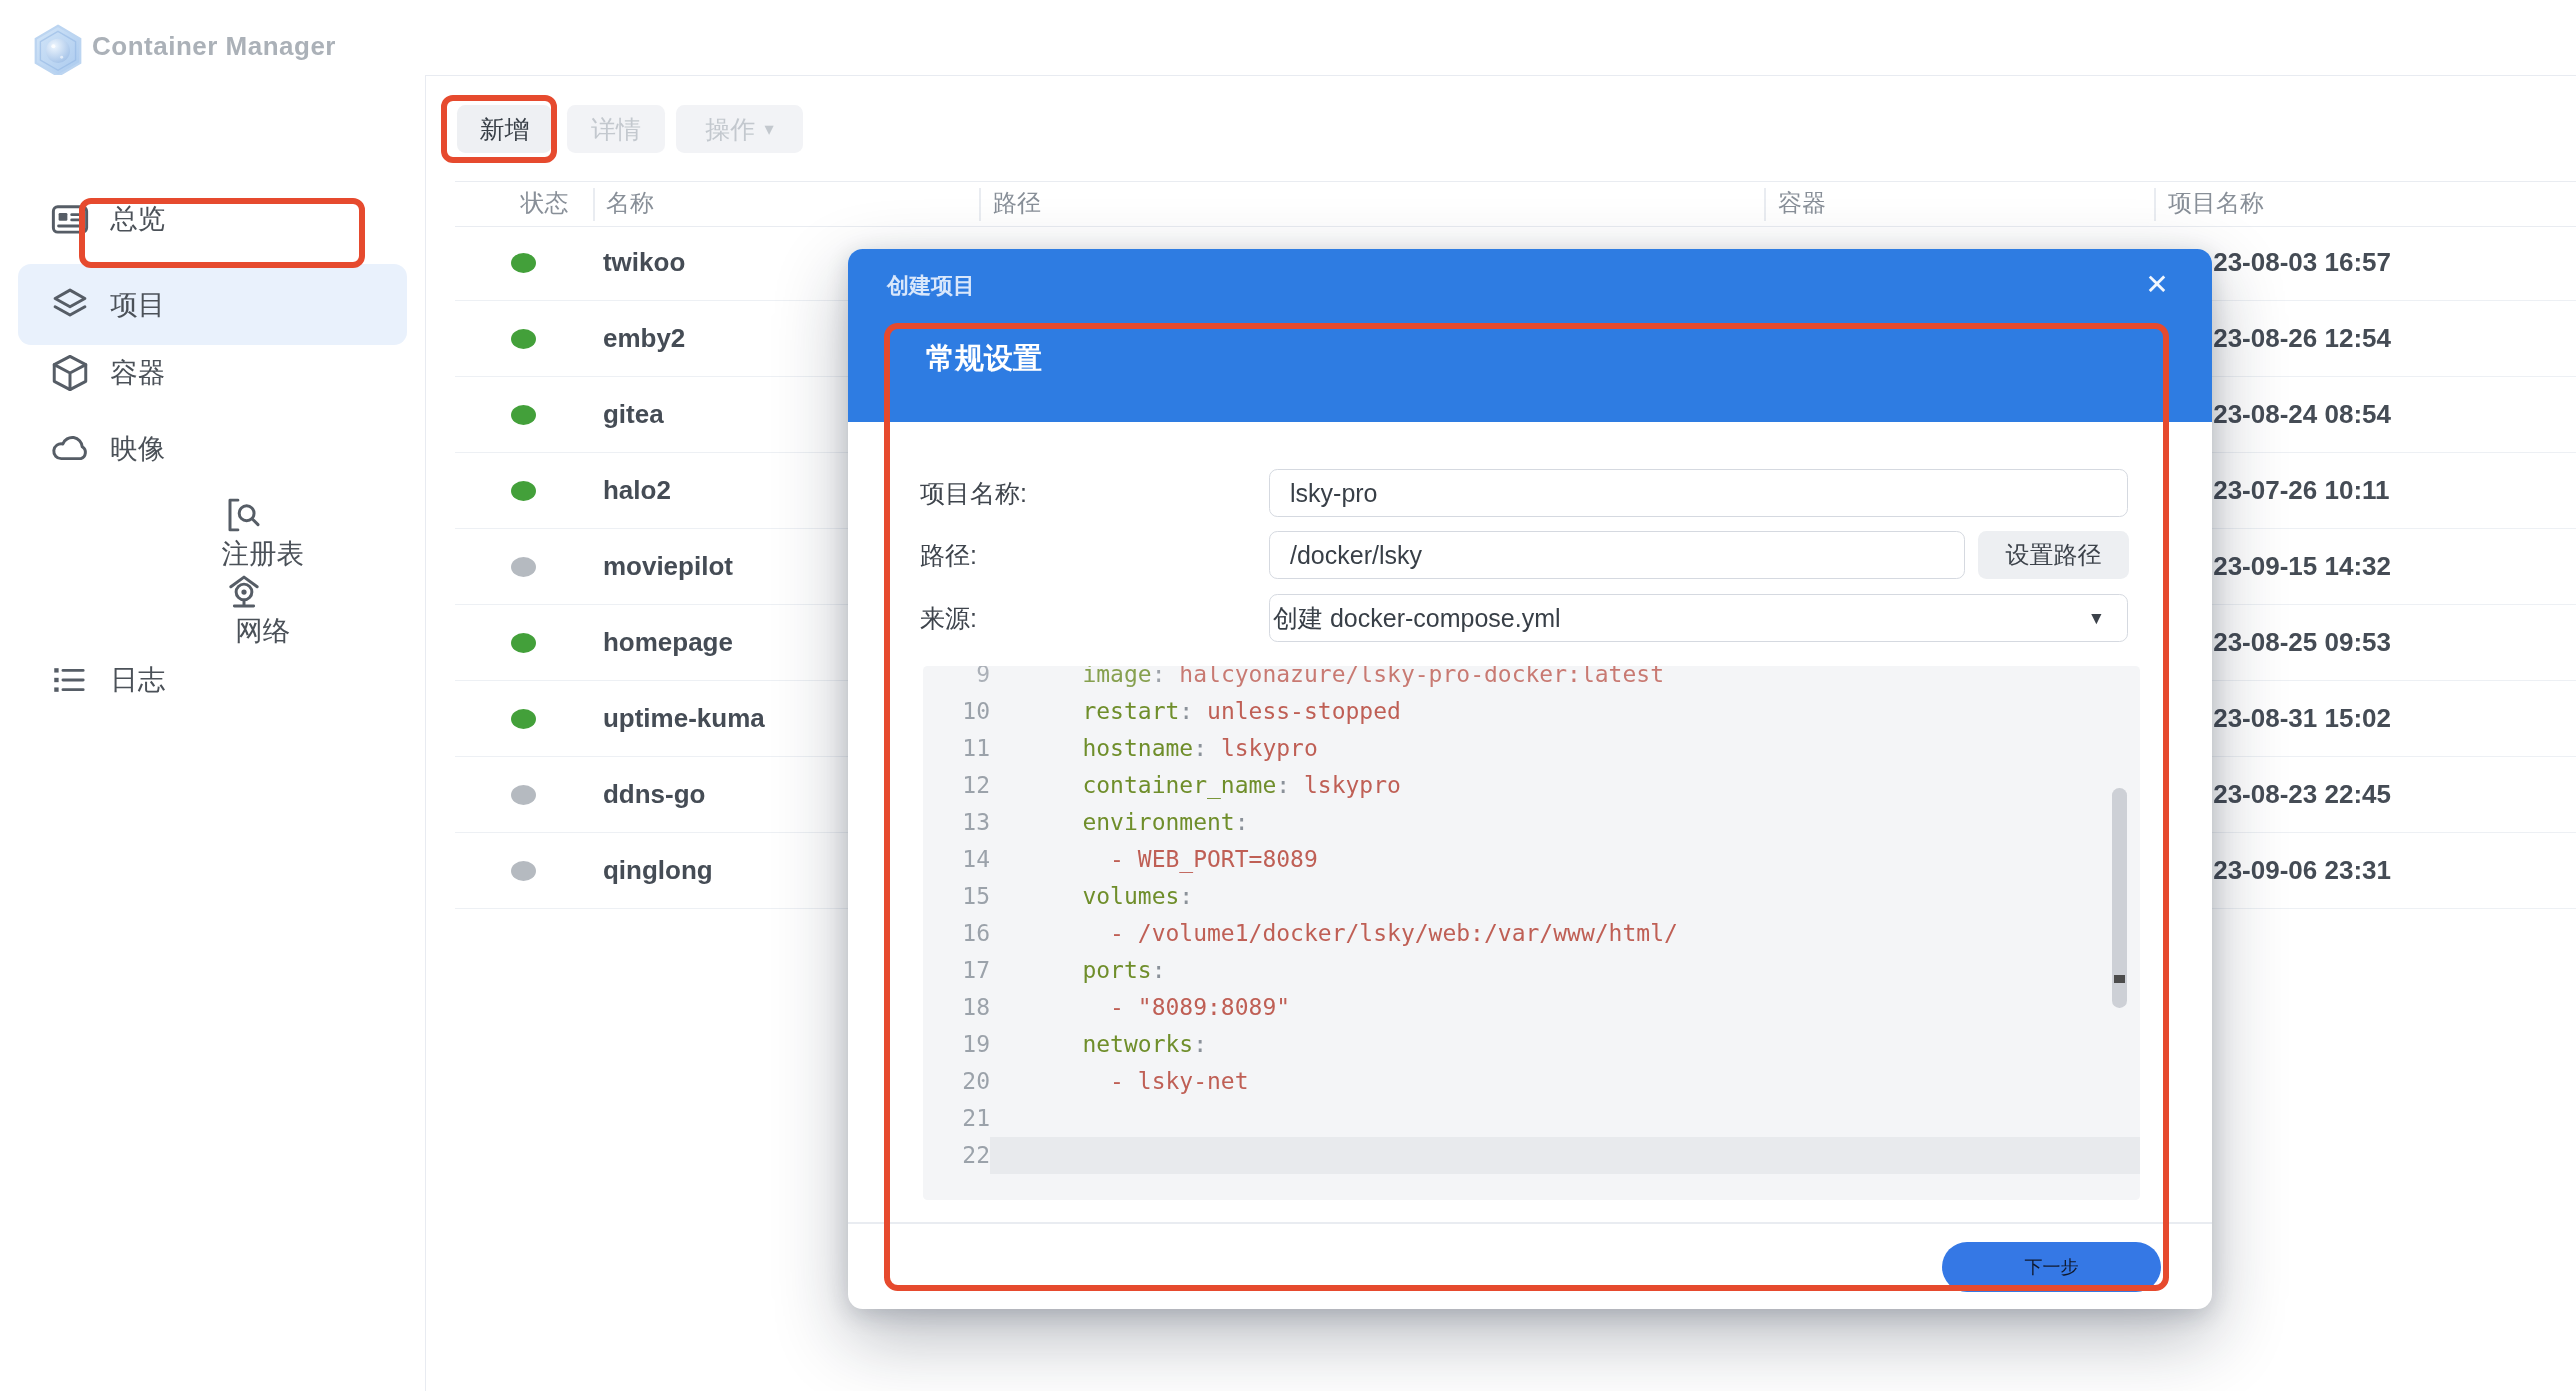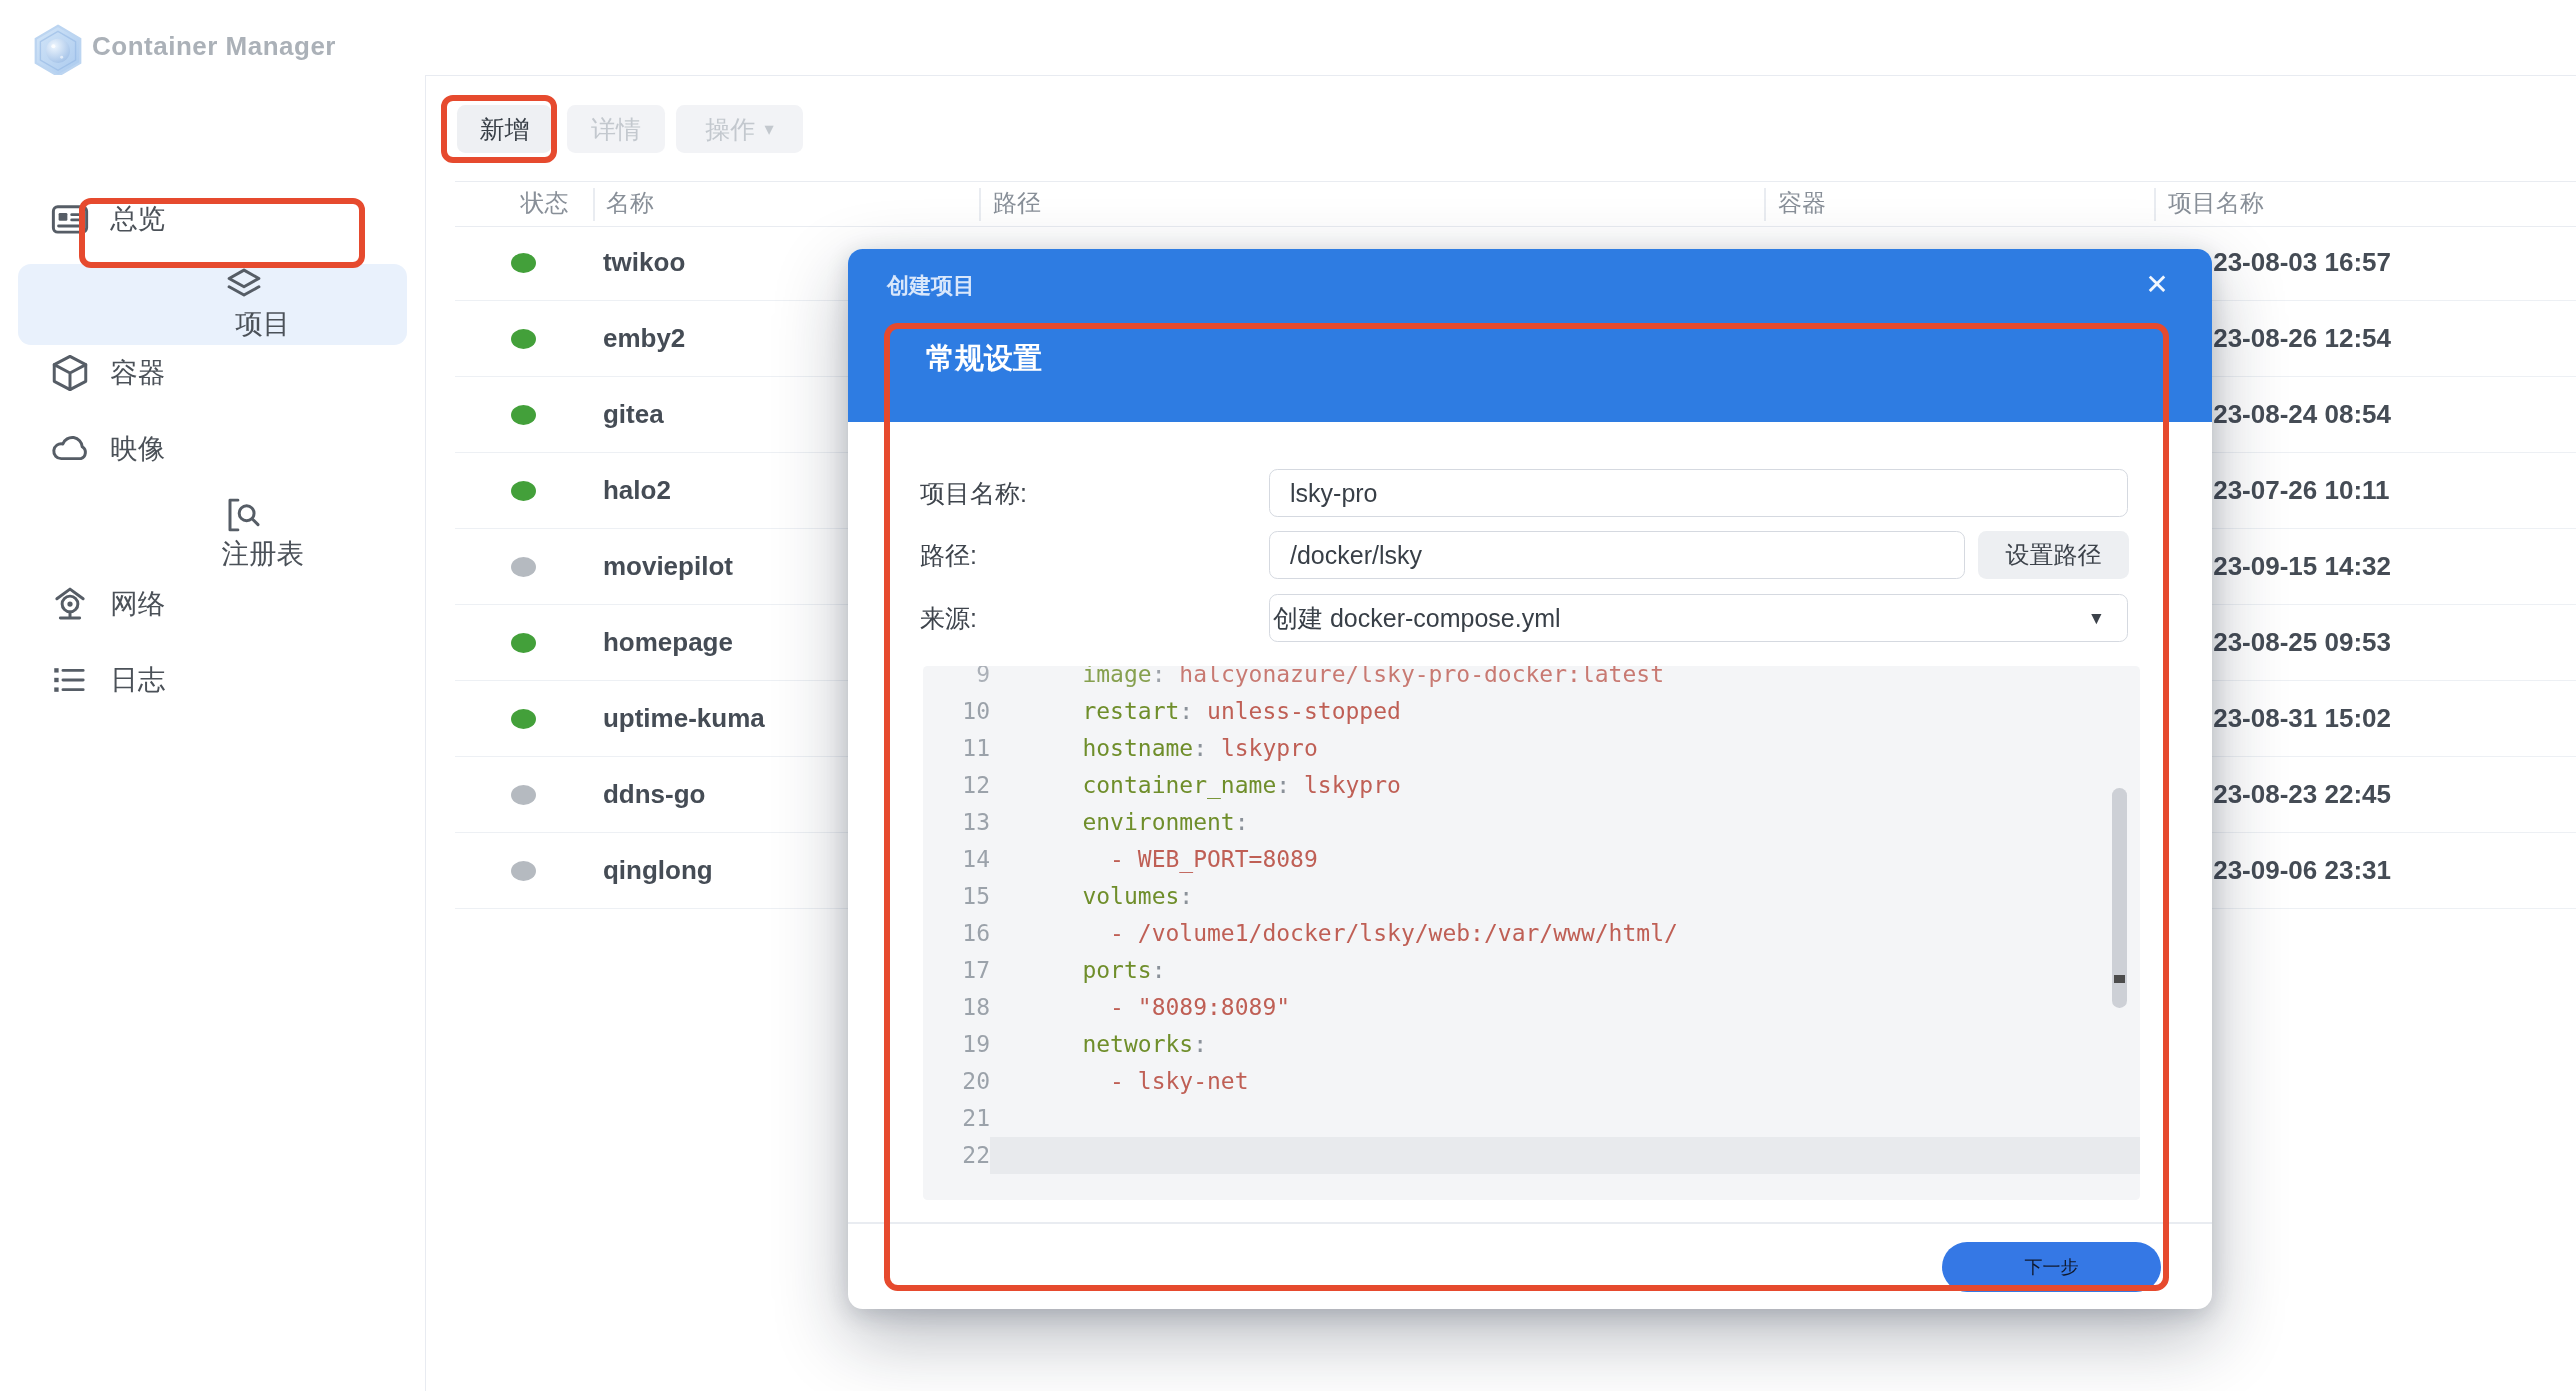--- a/index.html
+++ b/index.html
@@ -125,21 +125,21 @@
       <div class="side-item" style="top: 111px;">
         <span class="side-icon">
           <svg viewBox="0 0 48 48">
             <rect x="5" y="10" width="38" height="29" rx="5" fill="none" stroke="#565d66" stroke-width="3.4" stroke-linecap="round" stroke-linejoin="round"></rect>
             <rect x="11" y="17" width="10" height="9" rx="1.5" fill="#565d66" stroke="none"></rect>
             <path d="M26 19h11M26 25h11M11 32h26" fill="none" stroke="#565d66" stroke-width="3.4" stroke-linecap="round" stroke-linejoin="round"></path>
           </svg>
         </span>
         <span class="side-label">总览</span>
       </div>
-      <div class="side-item selected" style="top: 189px; flex-direction: column;">
+      <div class="side-item selected" style="top: 189px;">
         <span class="side-icon">
           <svg viewBox="0 0 48 48">
             <path d="M24 7l17 9.5L24 26 7 16.5z" fill="none" stroke="#565d66" stroke-width="3.4" stroke-linecap="round" stroke-linejoin="round"></path>
             <path d="M7 26l17 9.5L41 26" fill="none" stroke="#565d66" stroke-width="3.4" stroke-linecap="round" stroke-linejoin="round"></path>
           </svg>
         </span>
         <span class="side-label">项目</span>
       </div>
       <div class="side-item" style="top: 265px;">
         <span class="side-icon">
@@ -161,21 +161,21 @@
       <div class="side-item" style="top: 419px; flex-direction: column;">
         <span class="side-icon">
           <svg viewBox="0 0 48 48">
             <path d="M17 7H8v34h9" fill="none" stroke="#565d66" stroke-width="3.4" stroke-linecap="round" stroke-linejoin="round"></path>
             <circle cx="27" cy="22" r="8.5" fill="none" stroke="#565d66" stroke-width="3.4" stroke-linecap="round" stroke-linejoin="round"></circle>
             <path d="M33.5 28.5L40 35" fill="none" stroke="#565d66" stroke-width="3.4" stroke-linecap="round" stroke-linejoin="round"></path>
           </svg>
         </span>
         <span class="side-label">注册表</span>
       </div>
-      <div class="side-item" style="top: 496px;">
+      <div class="side-item" style="top: 496px; flex-direction: column;">
         <span class="side-icon">
           <svg viewBox="0 0 48 48">
             <path d="M9 18L24 7l15 11" fill="none" stroke="#565d66" stroke-width="3.4" stroke-linecap="round" stroke-linejoin="round"></path>
             <circle cx="24" cy="24" r="9" fill="none" stroke="#565d66" stroke-width="3.4" stroke-linecap="round" stroke-linejoin="round"></circle>
             <circle cx="24" cy="24" r="3" fill="#565d66" stroke="none"></circle>
             <path d="M24 33v6M13 40h22" fill="none" stroke="#565d66" stroke-width="3.4" stroke-linecap="round" stroke-linejoin="round"></path>
           </svg>
         </span>
         <span class="side-label">网络</span>
       </div>

